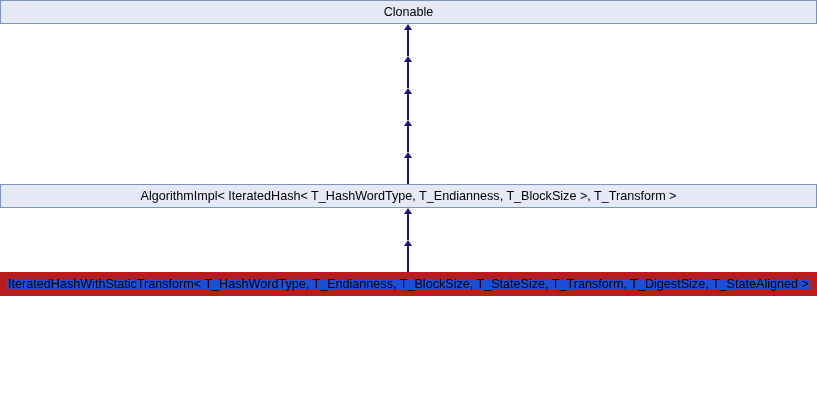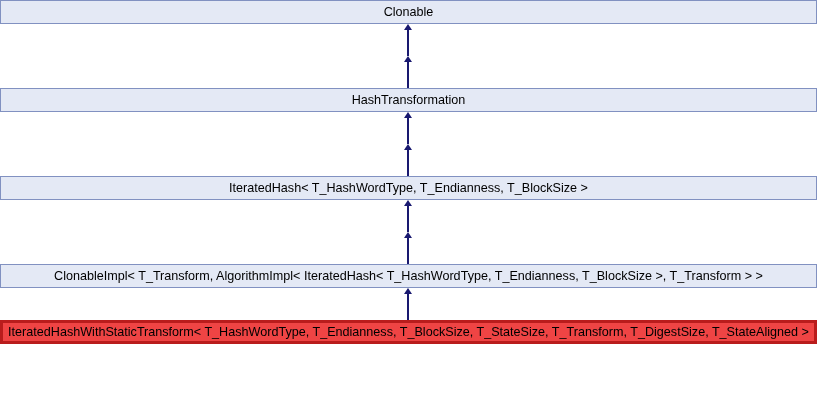--- a/index.html
+++ b/index.html
@@ -26,22 +26,22 @@
     justify-content: center;
     cursor: pointer;
   }
   .node span {
     font-size: 12.6px;
     color: #000000;
     white-space: nowrap;
     line-height: 22px;
   }
   .node.current {
-    background: #ef4444;
-    border: 3px solid #b91c1c;
+    background: #1d4ed8;
+    border: 7px solid #b91c1c;
     cursor: default;
   }
   .connector {
     position: relative;
     width: 817px;
     height: 32px;
   }
   .connector .line {
     position: absolute;
     left: 407px;
@@ -74,56 +74,50 @@
     <div class="arrowhead"></div>
     <div class="line"></div>
   </div>
 
 
   <div class="connector">
     <div class="arrowhead"></div>
     <div class="line"></div>
   </div>
 
+
+  <div class="connector">
+    <div class="arrowhead"></div>
+    <div class="line"></div>
+  </div>
+
+
+  <div class="connector">
+    <div class="arrowhead"></div>
+    <div class="line"></div>
+  </div>
+
+
+  <div class="connector">
+    <div class="arrowhead"></div>
+    <div class="line"></div>
+  </div>
+
   <div class="node">
-    <span>HashTransformation</span>
+    <span>AlgorithmImpl&lt; IteratedHash&lt; T_HashWordType, T_Endianness, T_BlockSize &gt;, T_Transform &gt;</span>
   </div>
 
   <div class="connector">
     <div class="arrowhead"></div>
     <div class="line"></div>
   </div>
 
 
   <div class="connector">
     <div class="arrowhead"></div>
     <div class="line"></div>
   </div>
 
-  <div class="node">
-    <span>IteratedHash&lt; T_HashWordType, T_Endianness, T_BlockSize &gt;</span>
-  </div>
-
-  <div class="connector">
-    <div class="arrowhead"></div>
-    <div class="line"></div>
-  </div>
-
-
-  <div class="connector">
-    <div class="arrowhead"></div>
-    <div class="line"></div>
-  </div>
-
-  <div class="node">
-    <span>ClonableImpl&lt; T_Transform, AlgorithmImpl&lt; IteratedHash&lt; T_HashWordType, T_Endianness, T_BlockSize &gt;, T_Transform &gt; &gt;</span>
-  </div>
-
-  <div class="connector">
-    <div class="arrowhead"></div>
-    <div class="line"></div>
-  </div>
-
   <div class="node current">
     <span>IteratedHashWithStaticTransform&lt; T_HashWordType, T_Endianness, T_BlockSize, T_StateSize, T_Transform, T_DigestSize, T_StateAligned &gt;</span>
   </div>
 
 </div>
 
 </body></html>

